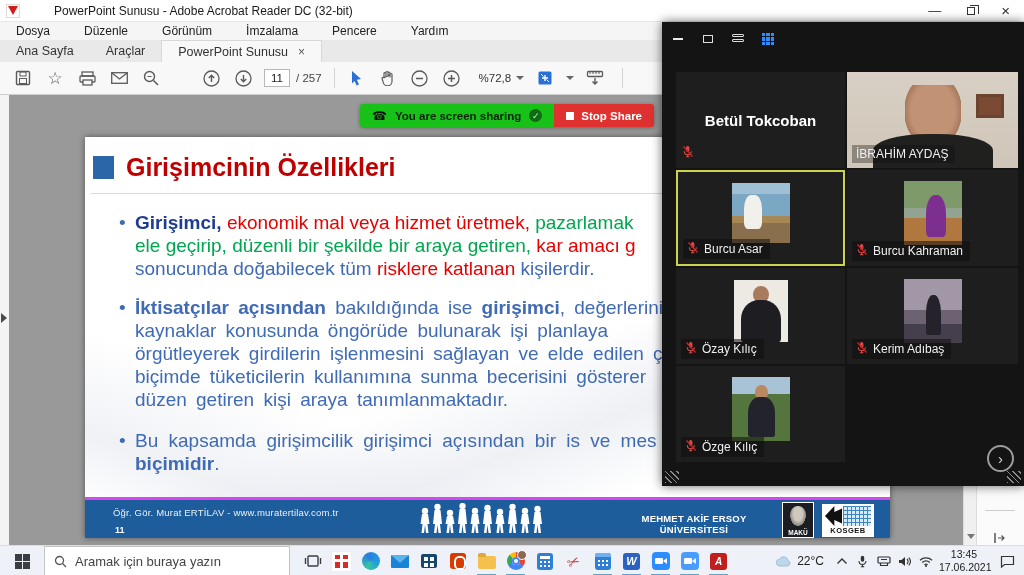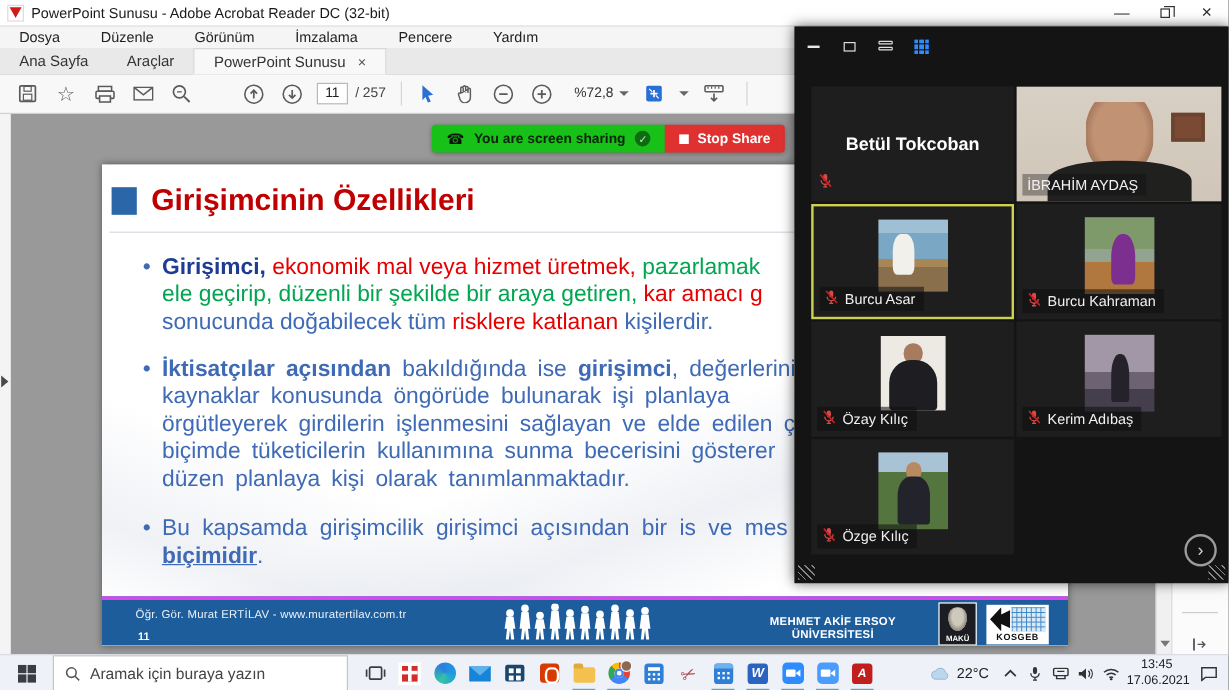--- a/index.html
+++ b/index.html
@@ -1,20 +1,20 @@
 <!DOCTYPE html>
 <html><head>
 <meta charset="utf-8">
 <style>
   html,body{margin:0;padding:0;background:#000;}
   *{box-sizing:border-box;font-family:"Liberation Sans",sans-serif;}
   .screen{position:relative;width:1024px;height:575px;overflow:hidden;background:#999;}
 
   
-  .titlebar{position:absolute;left:0;top:0;width:100%;height:22px;background:#fff;display:flex;align-items:center;padding:0 6px;border-bottom:1px solid #e8e8e8;}
+  .titlebar{position:absolute;left:0;top:0;width:100%;height:22px;background:#fff;display:flex;align-items:center;padding:0 6px;border-bottom:1px solid #e8e8e8;gap:28px;}
   .appicon{width:14px;height:14px;background:#fff;border:1px solid #e0dada;display:flex;align-items:center;justify-content:center;margin-right:6px;}
   .appicon i{width:0;height:0;border-left:5px solid transparent;border-right:5px solid transparent;border-top:9px solid #d11a1a;}
   .title{font-size:12px;color:#1a1a1a;}
   .wincontrols{margin-left:auto;display:flex;align-items:center;gap:26px;padding-right:8px;}
   .wc{font-size:13px;color:#333;cursor:default;line-height:1;}
   .restore{display:inline-block;width:8px;height:8px;border:1px solid #333;position:relative;}
   .restore:before{content:'';position:absolute;top:-3px;left:2px;width:8px;height:8px;border-top:1px solid #333;border-right:1px solid #333;}
 
   
   .menubar{position:absolute;left:0;top:22px;width:100%;height:18px;background:#f5f5f5;display:flex;align-items:center;padding-left:8px;gap:18px;}
@@ -322,28 +322,28 @@
               <div class="line"><span style="color: rgb(63, 106, 181);">sonucunda doğabilecek tüm </span><span style="color: rgb(230, 0, 0);">risklere katlanan</span><span style="color: rgb(63, 106, 181);"> kişilerdir.</span></div>
             </div>
           </div>
           <div class="bullet b1">
             <span class="bmark" style="color: rgb(63, 106, 181);">•</span>
             <div class="blines">
               <div class="line"><span style="color: rgb(63, 106, 181); font-weight: bold;">İktisatçılar açısından</span><span style="color: rgb(63, 106, 181);"> bakıldığında ise </span><span style="color: rgb(63, 106, 181); font-weight: bold;">girişimci</span><span style="color: rgb(63, 106, 181);">, değerlerini f</span></div>
               <div class="line"><span style="color: rgb(63, 106, 181);">kaynaklar konusunda öngörüde bulunarak işi planlaya</span></div>
               <div class="line"><span style="color: rgb(63, 106, 181);">örgütleyerek girdilerin işlenmesini sağlayan ve elde edilen ç</span></div>
               <div class="line"><span style="color: rgb(63, 106, 181);">biçimde tüketicilerin kullanımına sunma becerisini gösterer</span></div>
-              <div class="line"><span style="color: rgb(63, 106, 181);">düzen planlaya kişi olarak tanımlanmaktadır.</span></div>
+              <div class="line"><span style="color: rgb(63, 106, 181);">düzen getiren kişi araya tanımlanmaktadır.</span></div>
             </div>
           </div>
           <div class="bullet b2">
             <span class="bmark" style="color: rgb(63, 106, 181);">•</span>
             <div class="blines">
               <div class="line"><span style="color: rgb(63, 106, 181);">Bu kapsamda girişimcilik girişimci açısından bir is ve mes</span></div>
-              <div class="line"><span style="color: rgb(63, 106, 181); font-weight: bold; text-decoration: underline;">biçimidir</span><span style="color: rgb(63, 106, 181);">.</span></div>
+              <div class="line"><span style="color: rgb(63, 106, 181); font-weight: bold; ">biçimidir</span><span style="color: rgb(63, 106, 181);">.</span></div>
             </div>
           </div>
         </div>
       <div class="sfooter">
         <div class="credit">Öğr. Gör. Murat ERTİLAV  -  www.muratertilav.com.tr</div>
         <div class="pageno">11</div>
         <div class="people" id="people"><svg width="126" height="34" viewBox="0 0 126 34">
               <circle cx="5" cy="8" r="3.2" fill="#fff"></circle>
               <path d="M2 11 h6 l1.5 10 h-2 l1 9 h-2.5 l-1-8 -1 8 h-2.5 l1-9 h-2 z" fill="#fff"></path>
               <circle cx="17.5" cy="4" r="3.2" fill="#fff"></circle>

